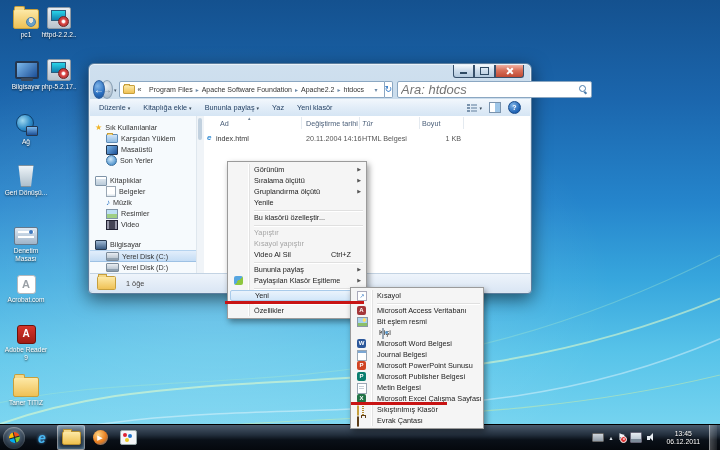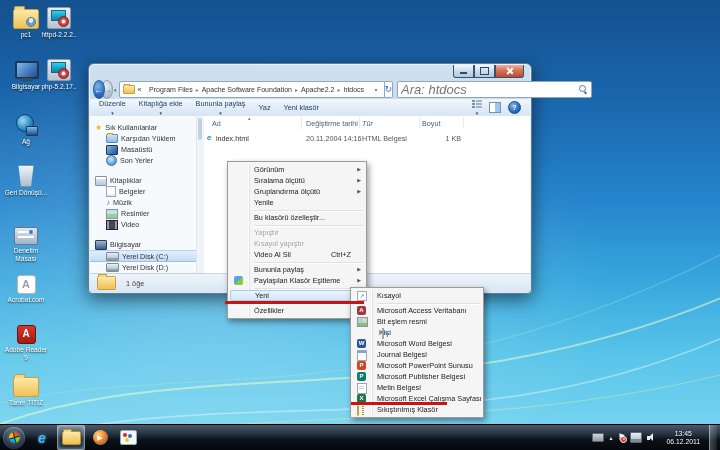--- a/index.html
+++ b/index.html
@@ -60,21 +60,21 @@
   .searchbox{flex:1;height:15px;background:#fff;border:1px solid #8ba7c2;border-radius:2px;margin-left:4px;
     display:flex;align-items:center;padding:0 3px;}
   .searchbox input{flex:1;border:none;outline:none;font-size:13px;font-style:italic;color:#8a8f94;
     font-family:"Liberation Sans",sans-serif;background:transparent;padding:0;}
   .mag{position:relative;width:9px;height:9px;}
   .mag::before{content:"";position:absolute;left:0;top:0;width:5px;height:5px;border:1.4px solid #4a7cab;border-radius:50%;}
   .mag::after{content:"";position:absolute;left:6px;top:6px;width:3px;height:1.5px;background:#4a7cab;transform:rotate(45deg);transform-origin:0 0;}
   .toolbar{position:absolute;left:1px;right:1px;top:35px;height:17px;display:flex;align-items:center;
     background:linear-gradient(#f2f7fc,#e2edf8 50%,#d5e5f4);border-bottom:1px solid #c3d3e3;
     font-size:7.3px;color:#1f3c5f;padding:0 9px;}
-  .tbtn{margin-right:13px;display:flex;align-items:center;gap:2px;flex-direction:column;}
+  .tbtn{margin-right:13px;display:flex;align-items:center;gap:2px;}
   .tbtn .dd{font-size:5px;color:#345;}
   .tb-right{margin-left:auto;display:flex;align-items:center;gap:7px;}
   .viewsicon{width:10px;height:8px;background:
     linear-gradient(#7a93ad,#7a93ad) 0 0/3px 2px no-repeat,
     linear-gradient(#9fb4c9,#9fb4c9) 4px 0/6px 2px no-repeat,
     linear-gradient(#7a93ad,#7a93ad) 0 3px/3px 2px no-repeat,
     linear-gradient(#9fb4c9,#9fb4c9) 4px 3px/6px 2px no-repeat,
     linear-gradient(#7a93ad,#7a93ad) 0 6px/3px 2px no-repeat,
     linear-gradient(#9fb4c9,#9fb4c9) 4px 6px/6px 2px no-repeat;}
   .previcon{width:10px;height:9px;border:1px solid #7a93ad;background:linear-gradient(90deg,#fff 50%,#9ec6e8 50%);}
@@ -381,21 +381,21 @@
             <span class="sic mhdd"></span>
             <span>Yerel Disk (D:)</span>
           </div>
       </div>
       <div class="sscroll">
           <div class="thumb"></div>
         </div>
       <div class="filepane">
         <div class="fhead">
           <span class="sortmark">▴</span>
-          <span class="hlbl" style="left:8px;">Ad</span>
+          <span class="hlbl" style="left:16px;">Ad</span>
           <span class="hlbl" style="left:102px;">Değiştirme tarihi</span>
           <span class="hlbl" style="left:158px;font-style:italic;">Tür</span>
           <span class="hlbl" style="left:218px;">Boyut</span>
           <span class="hsep" style="left:97px;"></span>
           <span class="hsep" style="left:155px;"></span>
           <span class="hsep" style="left:215px;"></span>
           <span class="hsep" style="left:259px;"></span>
         </div>
         <div class="frow">
           <span class="ie-e">e</span>
@@ -440,20 +440,21 @@
     <div class="mrow"><span class="letterico" style="background: rgb(164, 55, 58);">A</span><span>Microsoft Access Veritabanı</span></div>
     <div class="mrow"><span class="mico ico-bmp"></span><span>Bit eşlem resmi</span></div>
     <div class="mrow"><span class="mico ico-contact"></span><span>Kişi</span></div>
     <div class="mrow"><span class="letterico" style="background: rgb(43, 87, 154);">W</span><span>Microsoft Word Belgesi</span></div>
     <div class="mrow"><span class="mico ico-journal"></span><span>Journal Belgesi</span></div>
     <div class="mrow"><span class="letterico" style="background: rgb(208, 68, 35);">P</span><span>Microsoft PowerPoint Sunusu</span></div>
     <div class="mrow"><span class="letterico" style="background: rgb(10, 125, 110);">P</span><span>Microsoft Publisher Belgesi</span></div>
     <div class="mrow"><span class="mico ico-txt"></span><span>Metin Belgesi</span></div>
     <div class="mrow"><span class="letterico" style="background: rgb(33, 115, 70);">X</span><span>Microsoft Excel Çalışma Sayfası</span></div>
     <div class="mrow"><span class="mico"><span class="ico-zip"></span></span><span>Sıkıştırılmış Klasör</span></div>
+    <div class="mrow"><span class="mico"><span class="ico-case"></span></span><span>Evrak Çantası</span></div>
   </div>
 
   <div class="annline" style="left: 225px; top: 301px; width: 139px; background: rgb(200, 20, 20);"></div>
   <div class="annline" style="left: 351px; top: 402px; width: 96px; background: rgb(200, 20, 20);"></div>
 
   <div class="taskbar">
     <div class="startorb">
         <div class="orbflag"></div>
       </div>
     <div class="tkicon">

